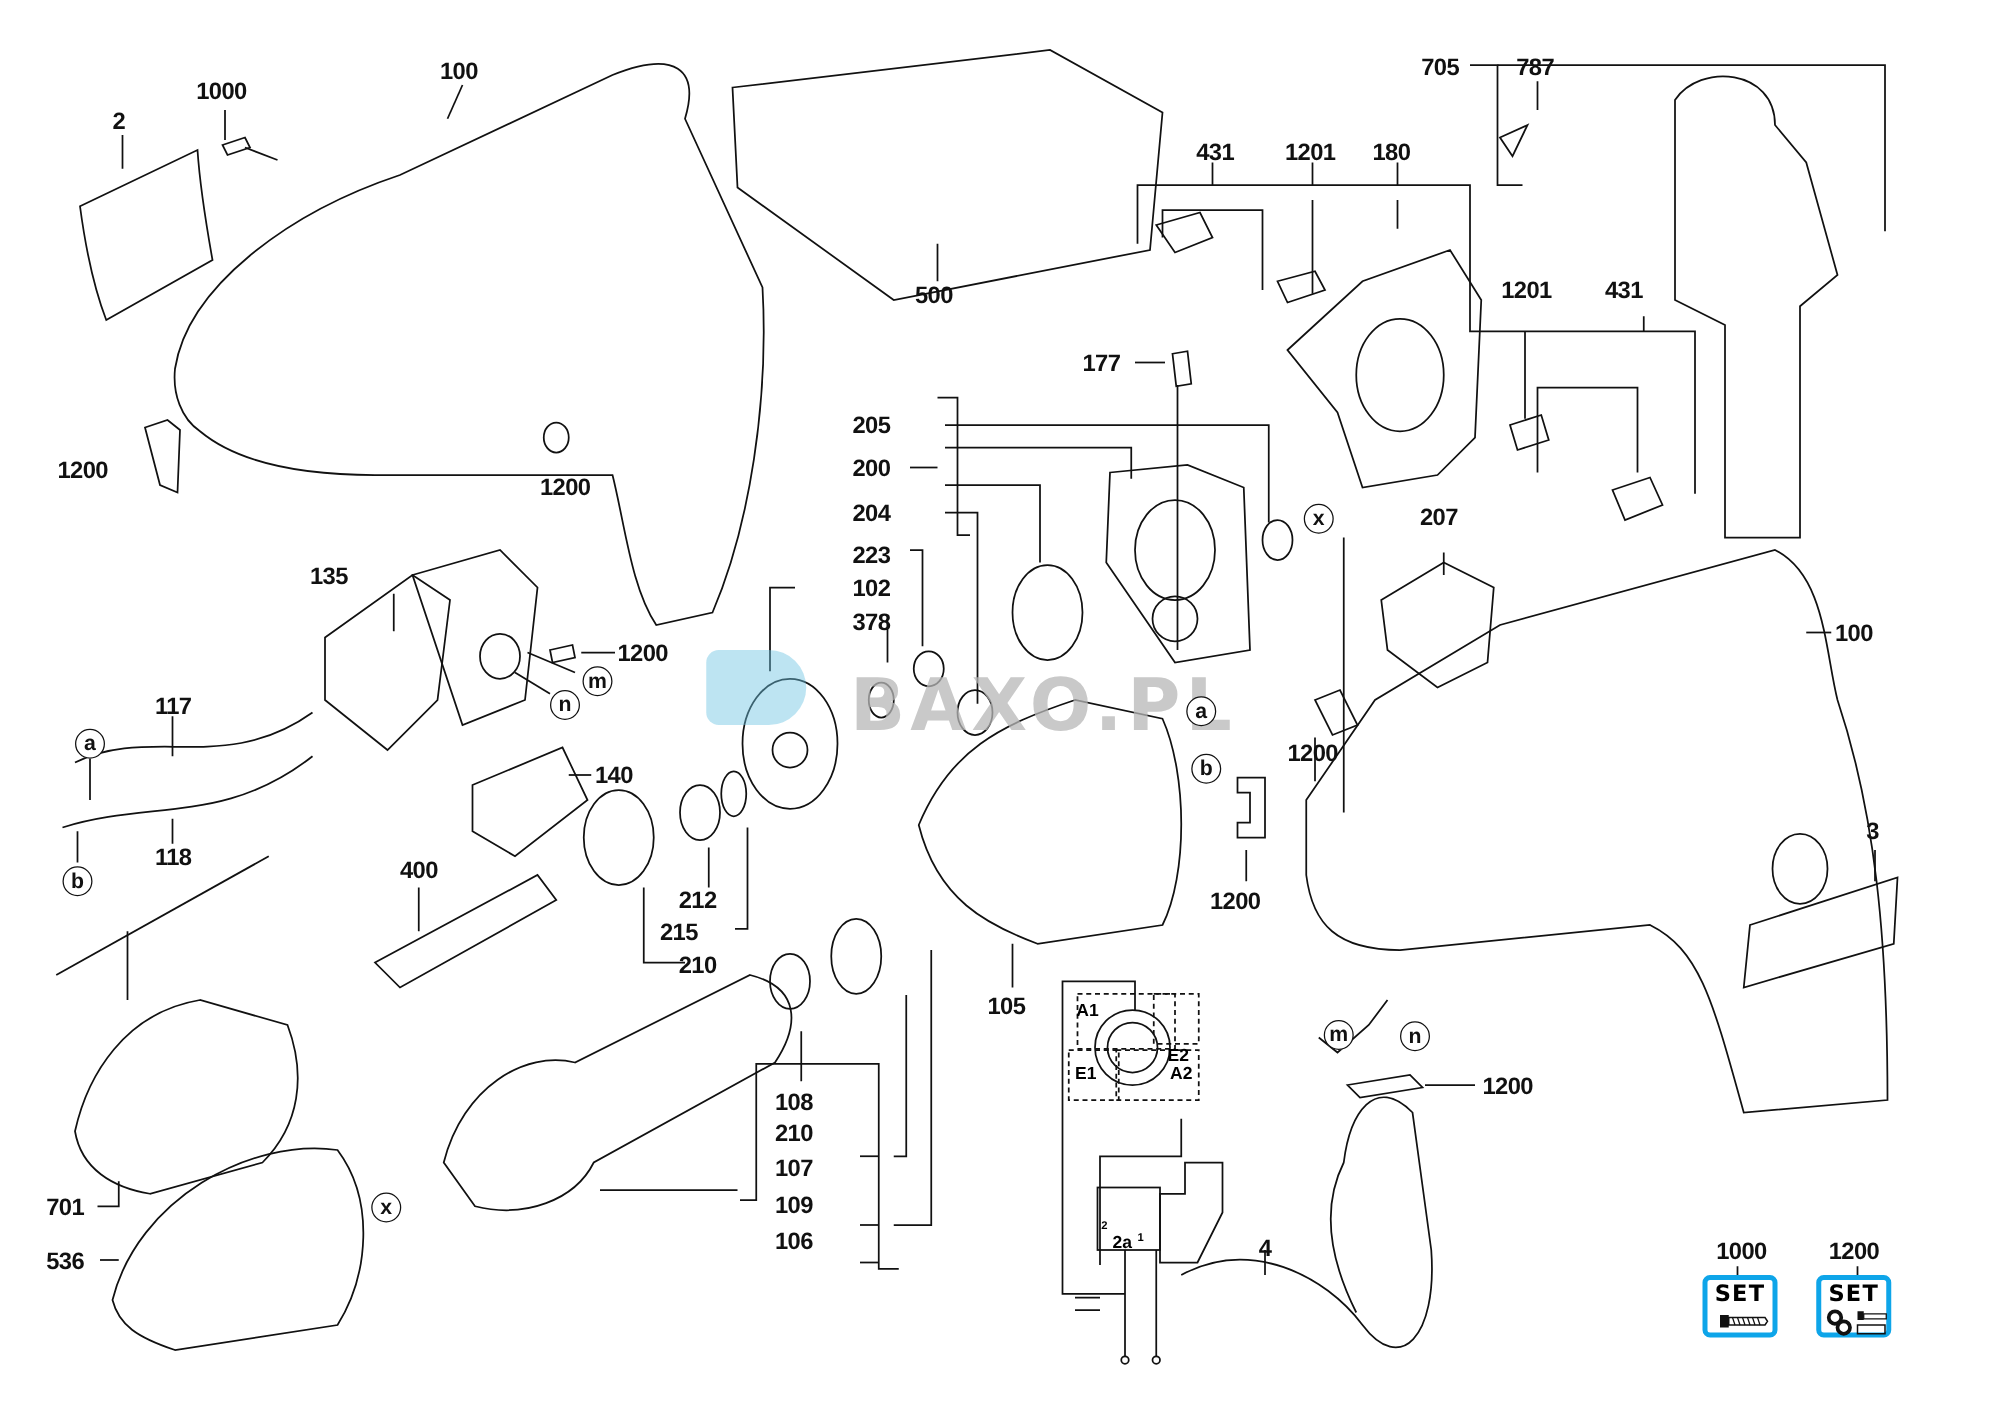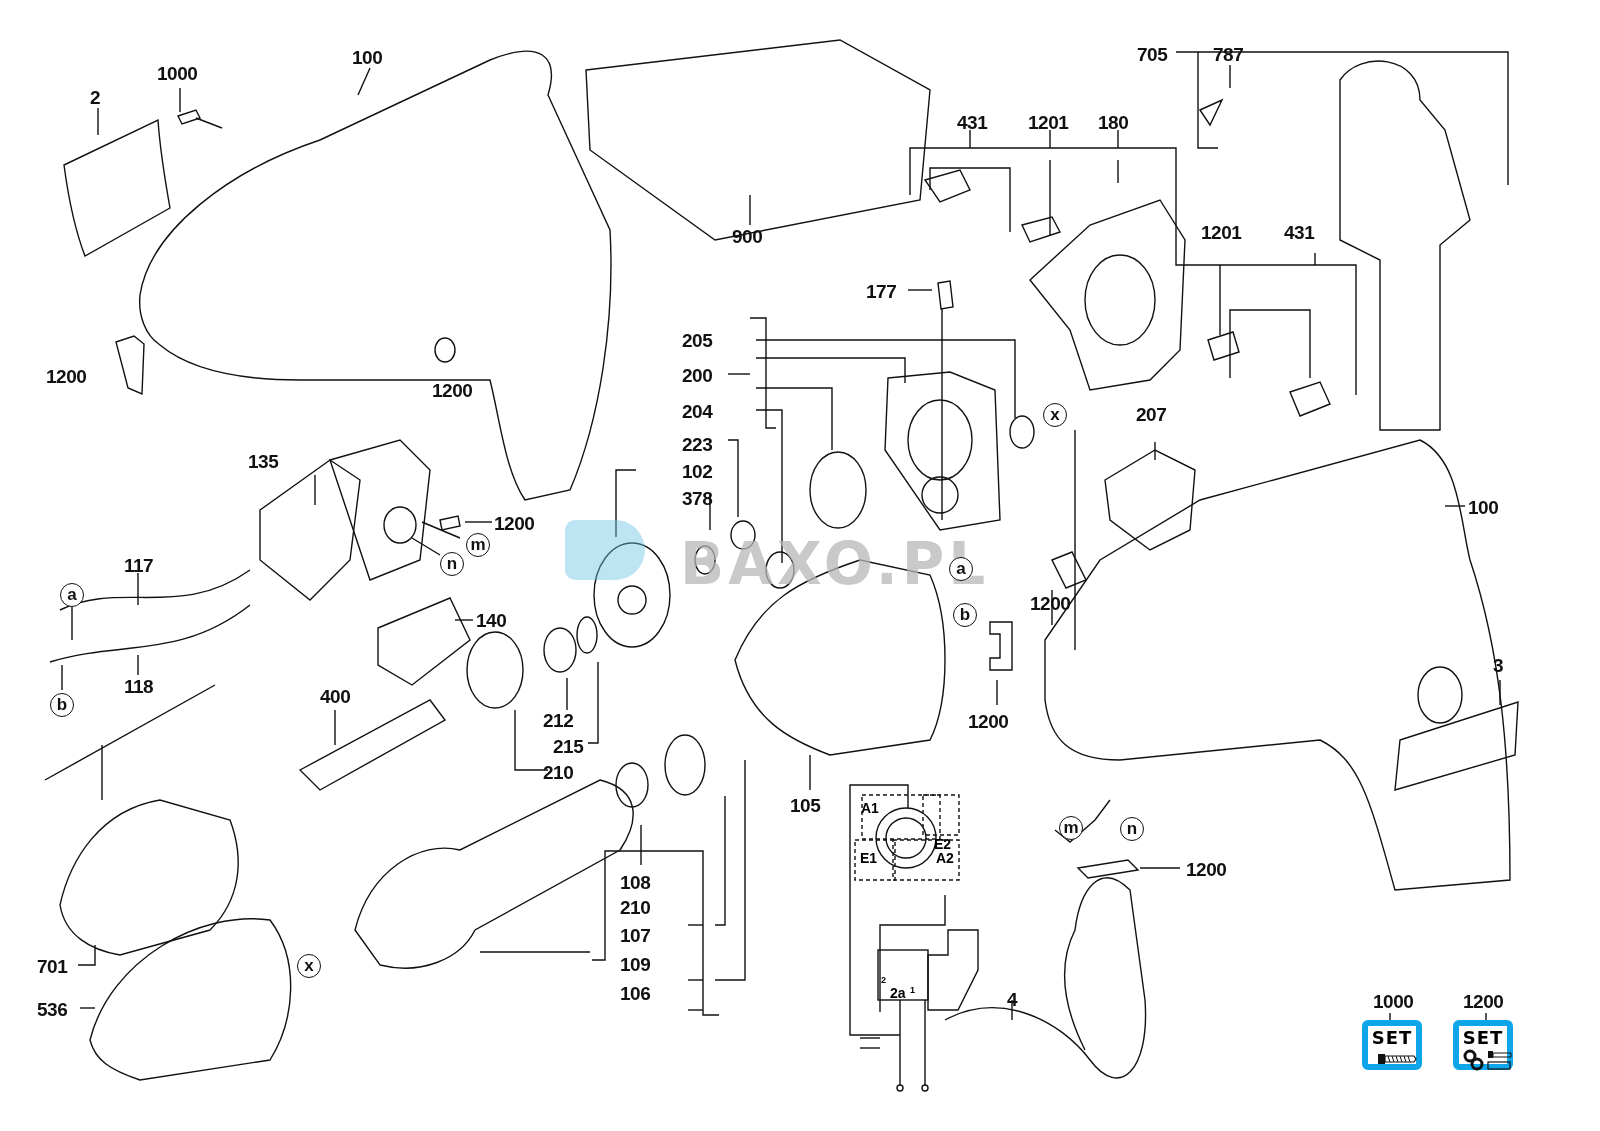--- a/index.html
+++ b/index.html
@@ -1,21 +1,21 @@
 <!DOCTYPE html>
 <html><head>
 <meta charset="utf-8">
 <style>
   html,body{margin:0;padding:0;background:#fff;}
   body{width:1600px;height:1131px;position:relative;overflow:hidden;font-family:"Liberation Sans",sans-serif;}
   .lbl{position:absolute;font-weight:bold;font-size:19px;color:#111;letter-spacing:-0.5px;white-space:nowrap;line-height:1;}
   .circ{position:absolute;width:24px;height:24px;border:1.5px solid #111;border-radius:50%;font-weight:bold;font-size:17px;display:flex;align-items:center;justify-content:center;background:#fff;color:#111;box-sizing:border-box;}
   svg.lines{position:absolute;left:0;top:0;}
   svg.lines line, svg.lines polyline, svg.lines path, svg.lines rect, svg.lines ellipse, svg.lines circle, svg.lines polygon{fill:none;stroke:#111;stroke-width:1.4;}
-  .set{position:absolute;width:60px;height:50px;border:6px solid #0ea5e9;border-radius:6px;background:#fff;box-sizing:border-box;}
+  .set{position:absolute;width:60px;height:50px;border:4px solid #0ea5e9;border-radius:6px;background:#fff;box-sizing:border-box;}
   .set .t{position:absolute;top:1px;left:0;width:100%;text-align:center;font-weight:bold;font-size:18px;font-family:"DejaVu Sans",sans-serif;letter-spacing:1px;}
   .wm{position:absolute;left:680px;top:530px;font-family:"DejaVu Sans",sans-serif;font-weight:bold;font-size:58px;color:#b7b7b7;opacity:0.75;letter-spacing:4px;}
   .wm-logo{position:absolute;left:565px;top:520px;width:80px;height:60px;background:#6cc3e3;opacity:0.45;border-radius:10px 30px 30px 10px;}
   .dia{position:absolute;font-weight:bold;font-size:14px;}
 </style>
 </head>
 <body>
 
 <svg class="lines" width="1600" height="1131">
 
@@ -154,21 +154,21 @@
   <circle cx="900" cy="1088" r="3"></circle>
   <circle cx="925" cy="1088" r="3"></circle>
 </svg>
 
 <div class="wm-logo"></div>
 <div class="wm">BAXO.PL</div>
 
 <div class="lbl" style="left:90px;top:88px">2</div>
 <div class="lbl" style="left:157px;top:64px">1000</div>
 <div class="lbl" style="left:352px;top:48px">100</div>
-<div class="lbl" style="left:732px;top:227px">900</div>
+<div class="lbl" style="left:732px;top:227px">500</div>
 <div class="lbl" style="left:1137px;top:45px">705</div>
 <div class="lbl" style="left:1213px;top:45px">787</div>
 <div class="lbl" style="left:957px;top:113px">431</div>
 <div class="lbl" style="left:1028px;top:113px">1201</div>
 <div class="lbl" style="left:1098px;top:113px">180</div>
 <div class="lbl" style="left:1201px;top:223px">1201</div>
 <div class="lbl" style="left:1284px;top:223px">431</div>
 <div class="lbl" style="left:866px;top:282px">177</div>
 <div class="lbl" style="left:682px;top:331px">205</div>
 <div class="lbl" style="left:682px;top:366px">200</div>
@@ -179,21 +179,21 @@
 <div class="lbl" style="left:1136px;top:405px">207</div>
 <div class="lbl" style="left:46px;top:367px">1200</div>
 <div class="lbl" style="left:432px;top:381px">1200</div>
 <div class="lbl" style="left:248px;top:452px">135</div>
 <div class="lbl" style="left:494px;top:514px">1200</div>
 <div class="lbl" style="left:124px;top:556px">117</div>
 <div class="lbl" style="left:124px;top:677px">118</div>
 <div class="lbl" style="left:476px;top:611px">140</div>
 <div class="lbl" style="left:320px;top:687px">400</div>
 <div class="lbl" style="left:543px;top:711px">212</div>
-<div class="lbl" style="left:553px;top:737px">215</div>
+<div class="lbl" style="left:528px;top:737px">215</div>
 <div class="lbl" style="left:543px;top:763px">210</div>
 <div class="lbl" style="left:790px;top:796px">105</div>
 <div class="lbl" style="left:1030px;top:594px">1200</div>
 <div class="lbl" style="left:968px;top:712px">1200</div>
 <div class="lbl" style="left:1468px;top:498px">100</div>
 <div class="lbl" style="left:1493px;top:656px">3</div>
 <div class="lbl" style="left:620px;top:873px">108</div>
 <div class="lbl" style="left:620px;top:898px">210</div>
 <div class="lbl" style="left:620px;top:926px">107</div>
 <div class="lbl" style="left:620px;top:955px">109</div>

